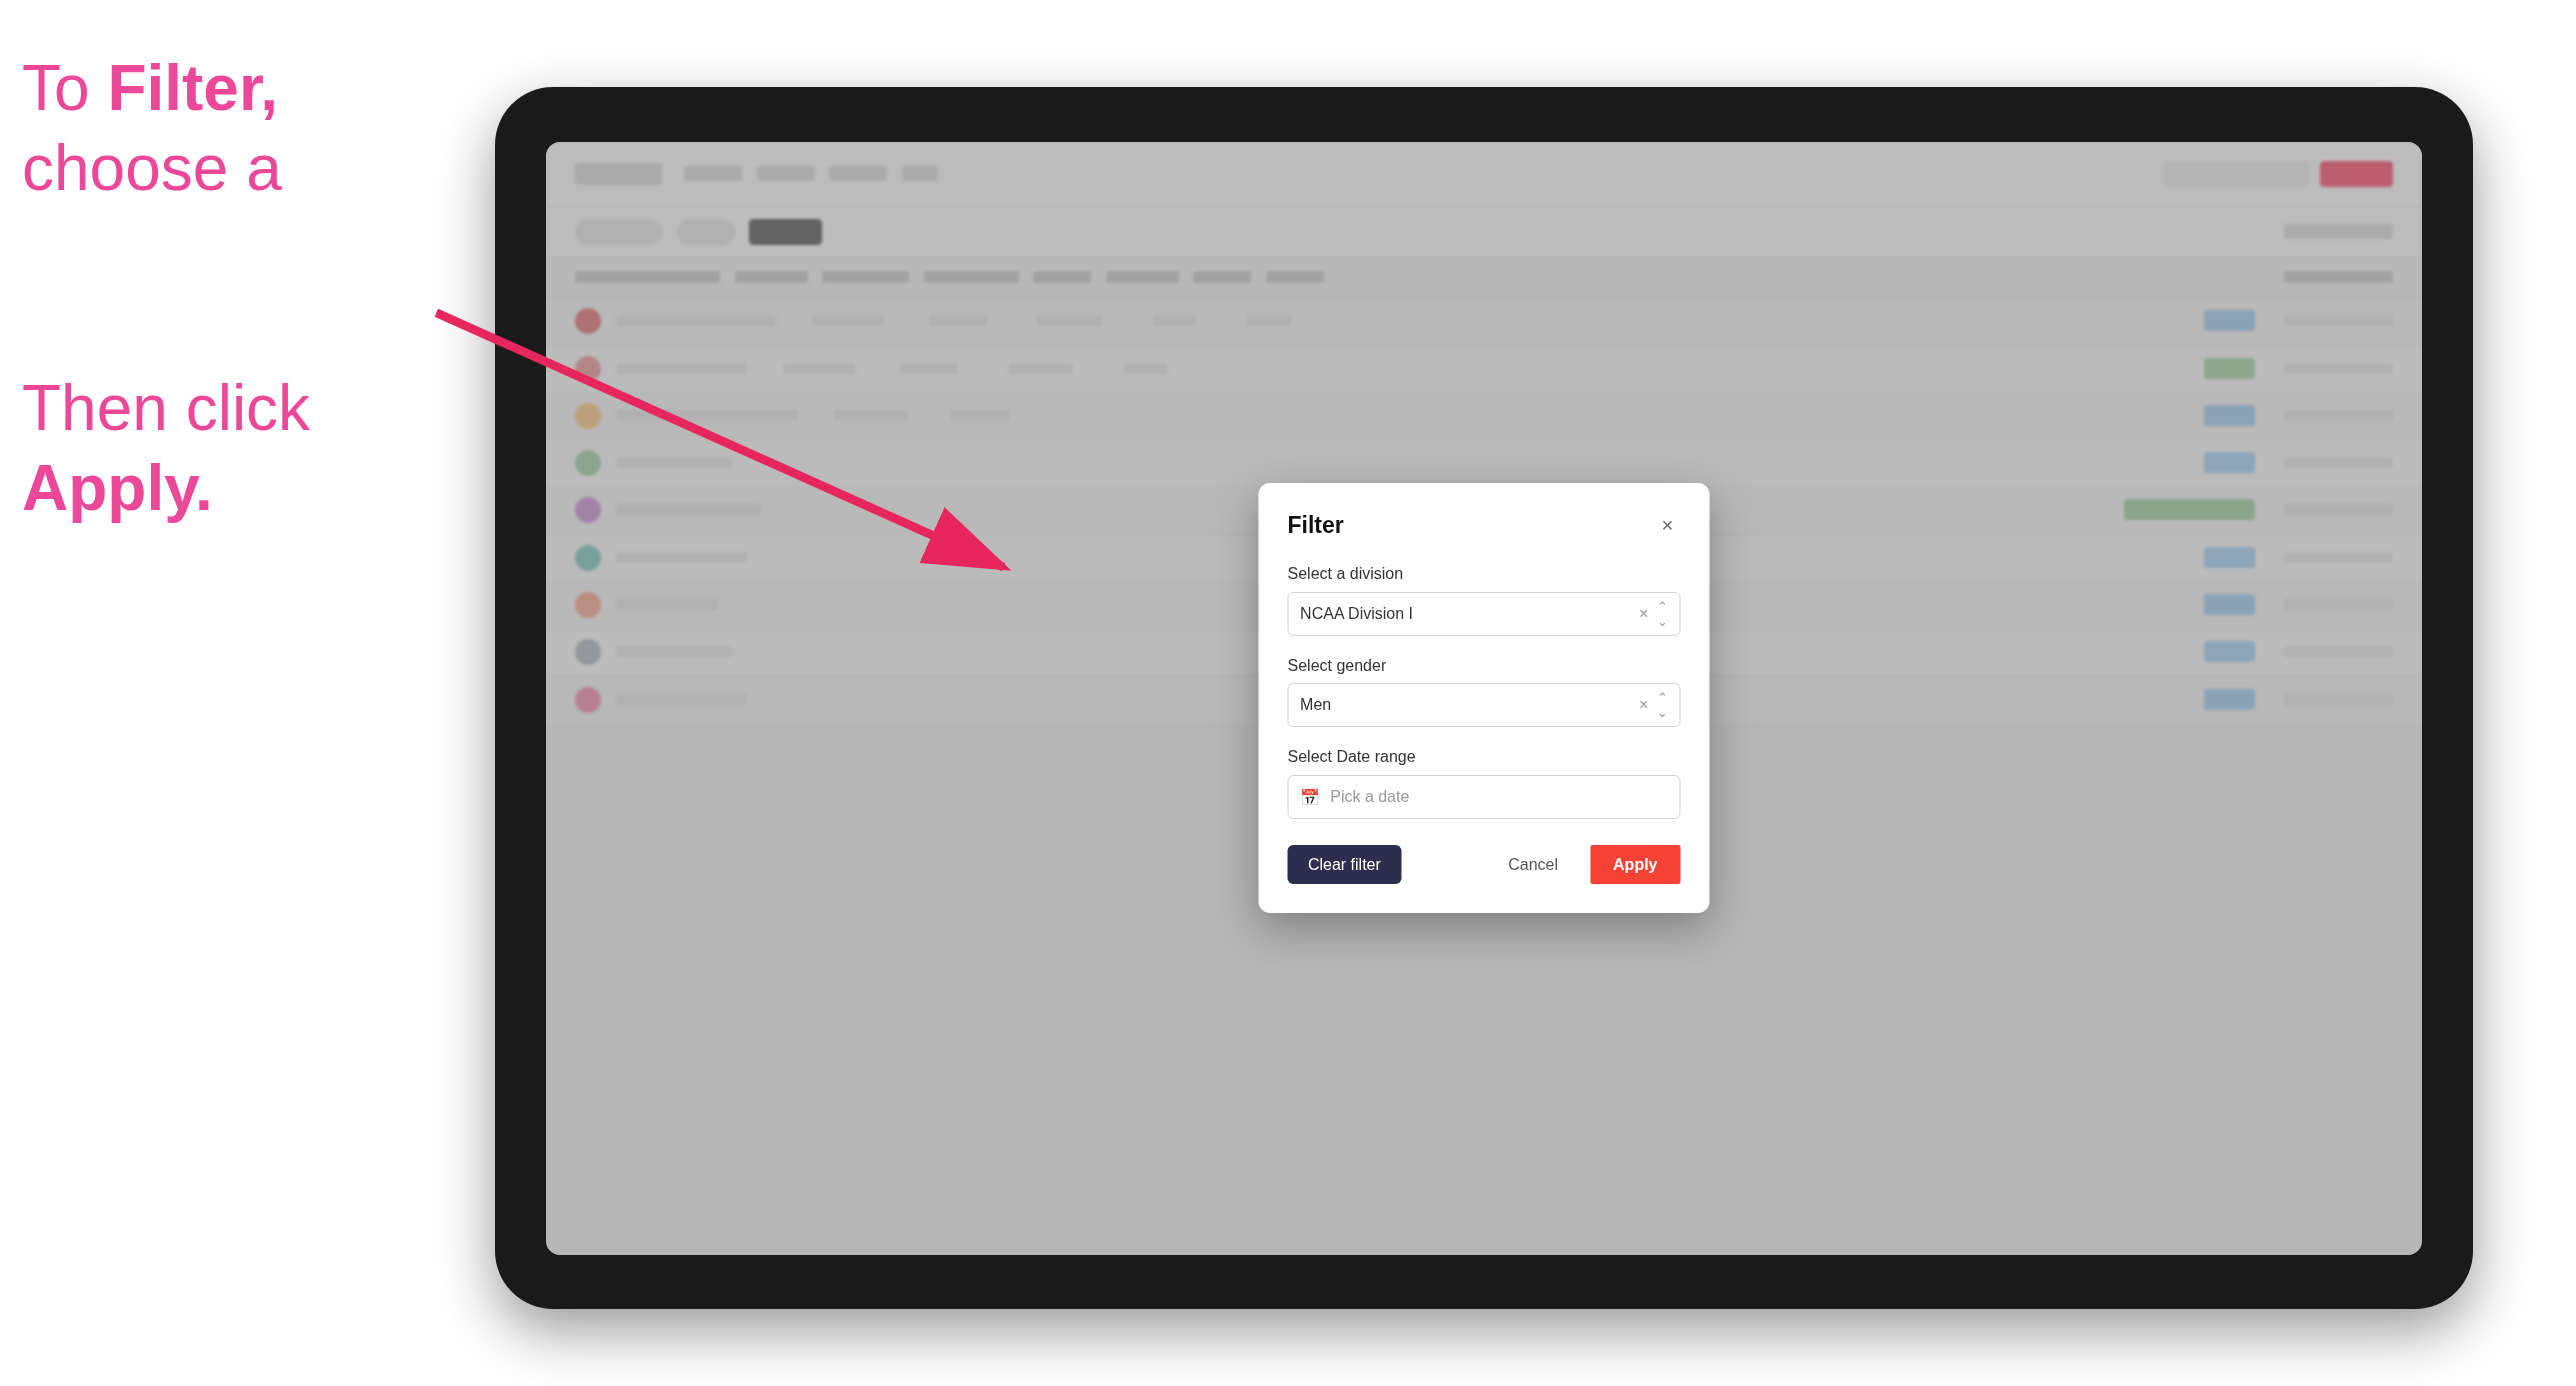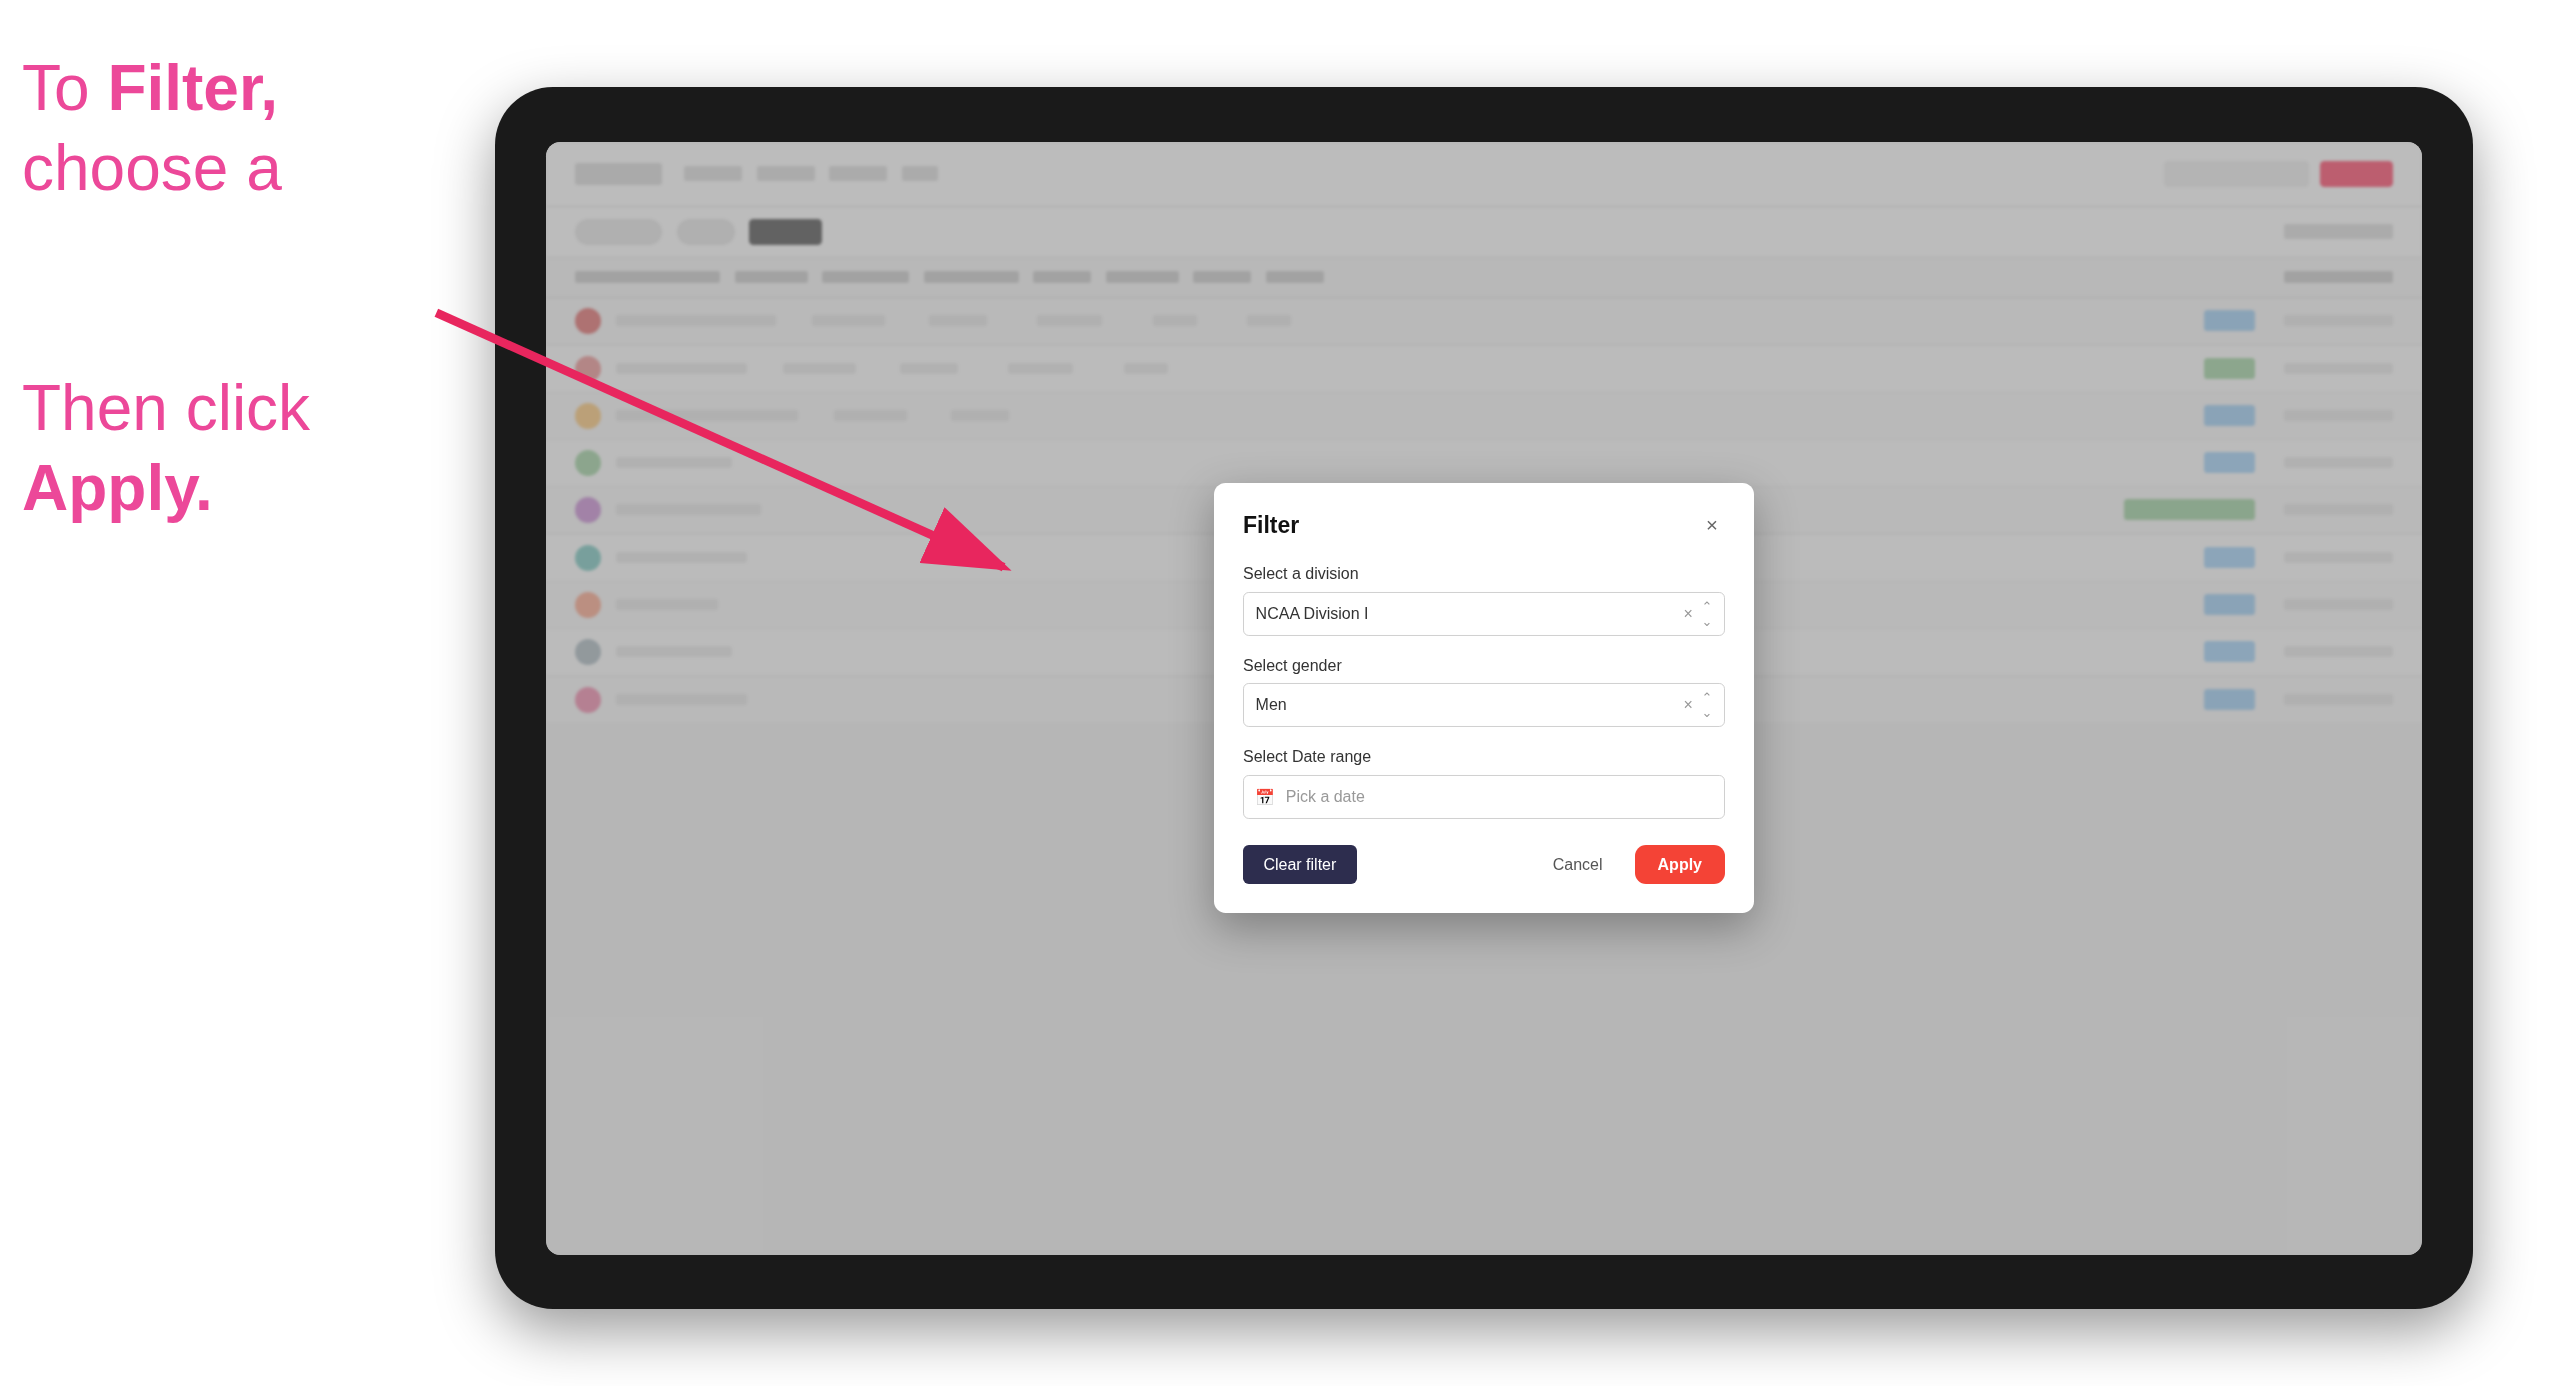--- a/index.html
+++ b/index.html
@@ -205,21 +205,21 @@
       background: rgba(0,0,0,0.25);
       z-index: 10;
     }
 
     
     .filter-modal {
       position: absolute;
       top: 50%;
       left: 50%;
       transform: translate(-50%, -50%);
-      width: 540px;
+      width: 451px;
       background: #fff;
       border-radius: 11.6px;
       box-shadow: 0 14.5px 44px rgba(0,0,0,0.3);
       z-index: 20;
       padding: 29px;
     }
     .modal-header {
       display: flex;
       justify-content: space-between;
       align-items: center;
@@ -323,21 +323,21 @@
       border: none;
       font-size: 16px;
       cursor: pointer;
     }
     .btn-apply {
       height: 39px;
       padding: 11px 23px;
       background: #f44336;
       color: #fff;
       border: none;
-      border-radius: 11px;
+      border-radius: 2px;
       font-size: 16px;
       font-weight: 600;
       cursor: pointer;
     }
 
     
     .arrow-svg {
       position: absolute;
       top: 0;
       left: 0;

